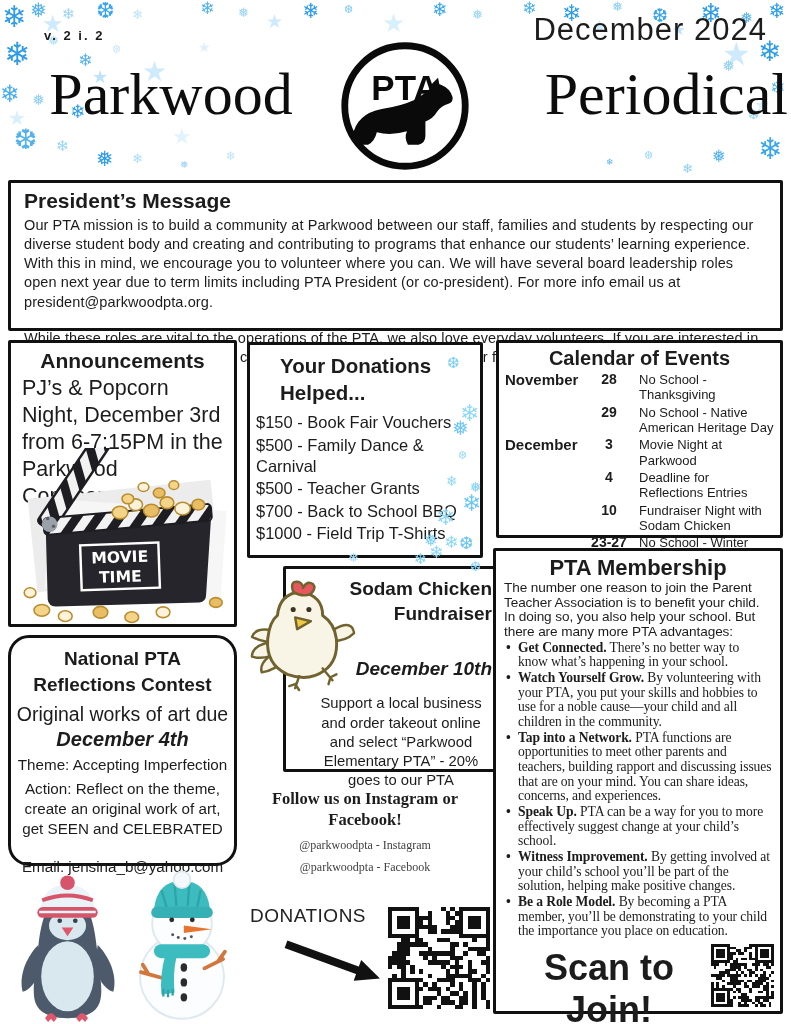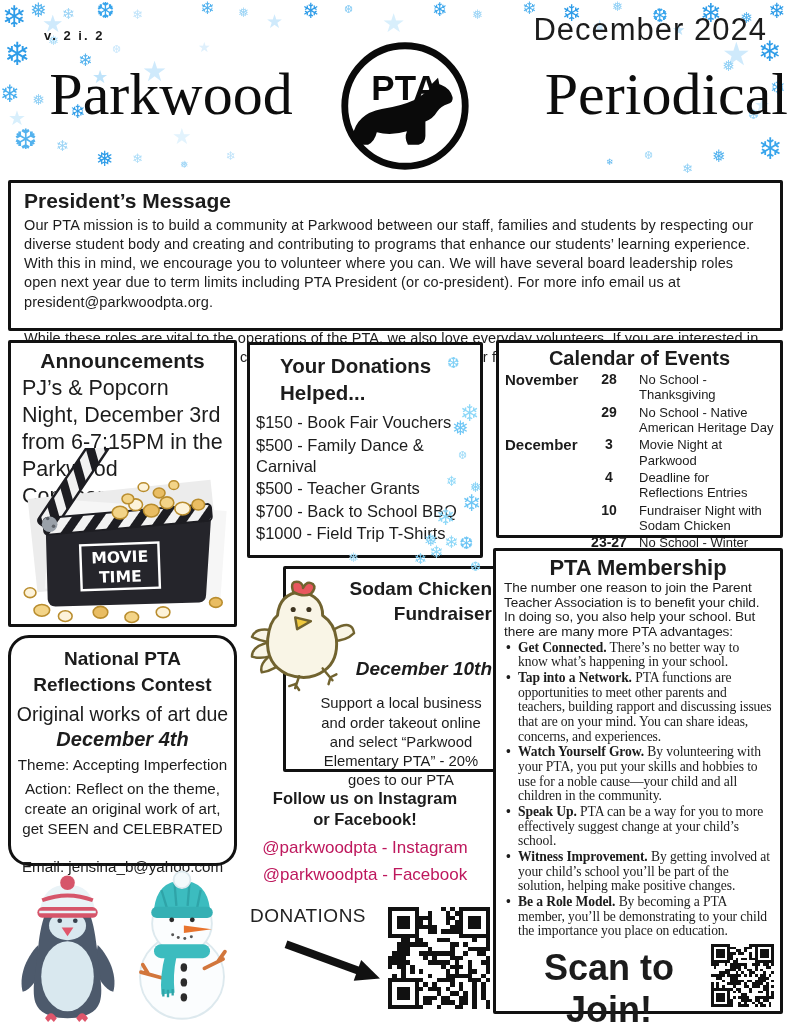--- a/index.html
+++ b/index.html
@@ -48,23 +48,23 @@
   #donate { left:247px; top:342px; width:236px; height:216px; padding:8px 6px; }
   #donate h2 { font-size:20.5px; line-height:1.3; width:170px; margin:0 auto 6px; }
   #donate .d-item { font-size:16.5px; line-height:1.25; margin-top:2px; }
 
   #sodam { left:247px; top:566px; width:236px; height:206px; padding:8px 24px;margin-left:36px; }
   #sodam .s-title { font-size:19px; font-weight:bold; text-align:right; line-height:1.3; }
   #sodam .s-date { font-size:19px; font-weight:bold; font-style:italic; text-align:right; margin-top:32px; }
   #sodam .s-text { font-size:14.8px; line-height:1.3; text-align:center; margin-top:14px; }
   #chicken { left:250px; top:578px; width:108px; height:118px; z-index:4; }
 
-  #social { left:247px; top:788px; width:236px; text-align:center; z-index:3; }
+  #social { left:247px; top:788px; width:236px; text-align:center; z-index:3;font-family:Liberation Serif, serif; }
   #social .f-head { font-size:16.5px; font-weight:bold; line-height:1.3; width:200px; margin:0 auto; }
-  #social .f-handle { font-size:17px; margin-top:7px; color:#be185d; }
+  #social .f-handle { font-size:12px; margin-top:7px; color:#404040; }
   #social .f-handle:first-of-type { margin-top:14px; }
   #donations-label { left:250px; top:905px; font-size:19px; letter-spacing:.5px; color:#222; z-index:3; }
   #arrow { left:292px; top:922px; width:104px; height:46px; transform:rotate(20deg); transform-origin:left top; z-index:3; }
   #qr-donate { left:388px; top:904px; width:102px; height:108px; z-index:4; }
 
   
   #calendar { left:496px; top:340px; width:287px; height:198px; padding:4px 6px; }
   #calendar h2 { font-size:20px; text-align:center; }
   .cal-row { display:grid; grid-template-columns:74px 44px 1fr; column-gap:8px; }
   .cal-m { font-size:15px; font-weight:bold; }
@@ -592,22 +592,22 @@
       <div class="cal-d">24</div>
       <div class="cal-e">Natural Leaders Game Night</div>
   </div>
 </div>
 
 <div class="box" id="member">
   <h2>PTA Membership</h2>
   <div class="m-intro">The number one reason to join the Parent Teacher Association is to benefit your child. In doing so, you also help your school. But there are many more PTA advantages:</div>
   <ul>
     <li><span class="b">Get Connected.</span> <span>There’s no better way to know what’s happening in your school.</span></li>
+    <li><span class="b">Watch Yourself Grow.</span> <span>By volunteering with your PTA, you put your skills and hobbies to use for a noble cause—your child and all children in the community.</span></li>
     <li><span class="b">Tap into a Network.</span> <span>PTA functions are opportunities to meet other parents and teachers, building rapport and discussing issues that are on your mind. You can share ideas, concerns, and experiences.</span></li>
-    <li><span class="b">Watch Yourself Grow.</span> <span>By volunteering with your PTA, you put your skills and hobbies to use for a noble cause—your child and all children in the community.</span></li>
     <li><span class="b">Speak Up.</span> <span>PTA can be a way for you to more effectively suggest change at your child’s school.</span></li>
     <li><span class="b">Witness Improvement.</span> <span>By getting involved at your child’s school you’ll be part of the solution, helping make positive changes.</span></li>
     <li><span class="b">Be a Role Model.</span> <span>By becoming a PTA member, you’ll be demonstrating to your child the importance you place on education.</span></li>
   </ul>
   <div class="m-scan">Scan to Join!</div>
   <div class="m-schol">*Scholarships available!</div>
   <div id="qr-join"><svg width="100%" height="100%" viewBox="0 0 23 23" shape-rendering="crispEdges">
         <rect x="0" y="0" width="1" height="1" fill="#111"></rect>
         <rect x="1" y="0" width="1" height="1" fill="#111"></rect>
         <rect x="2" y="0" width="1" height="1" fill="#111"></rect>

